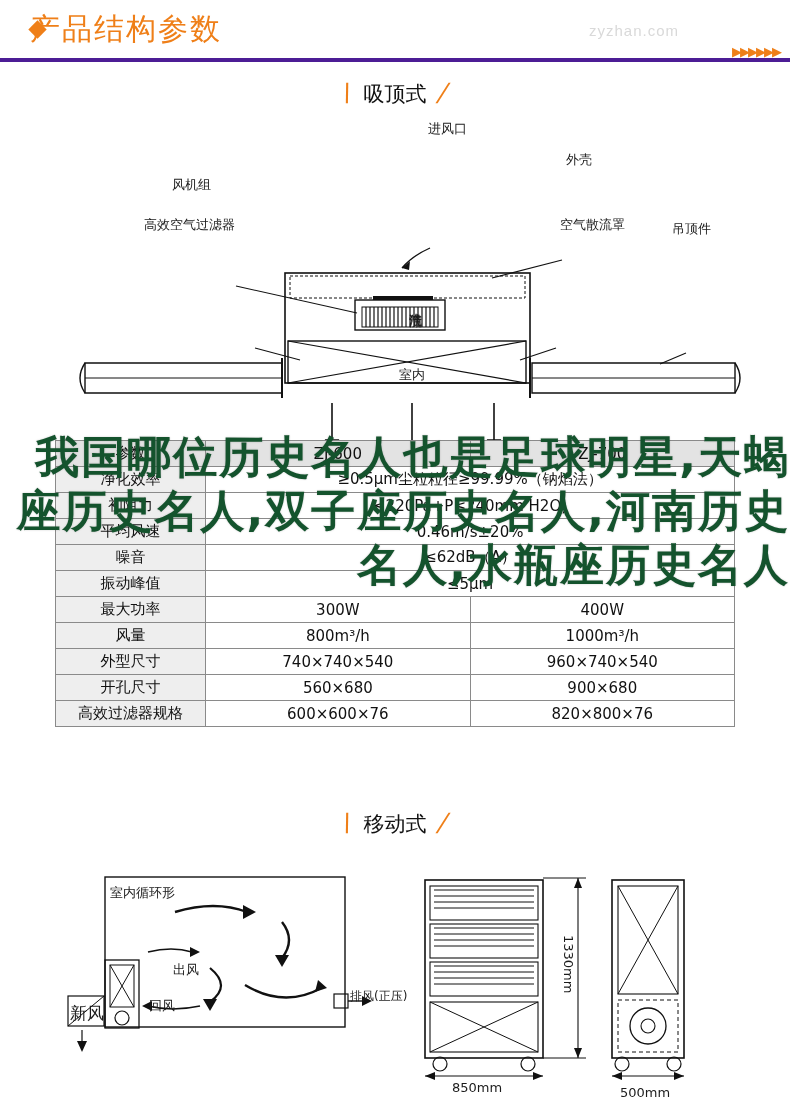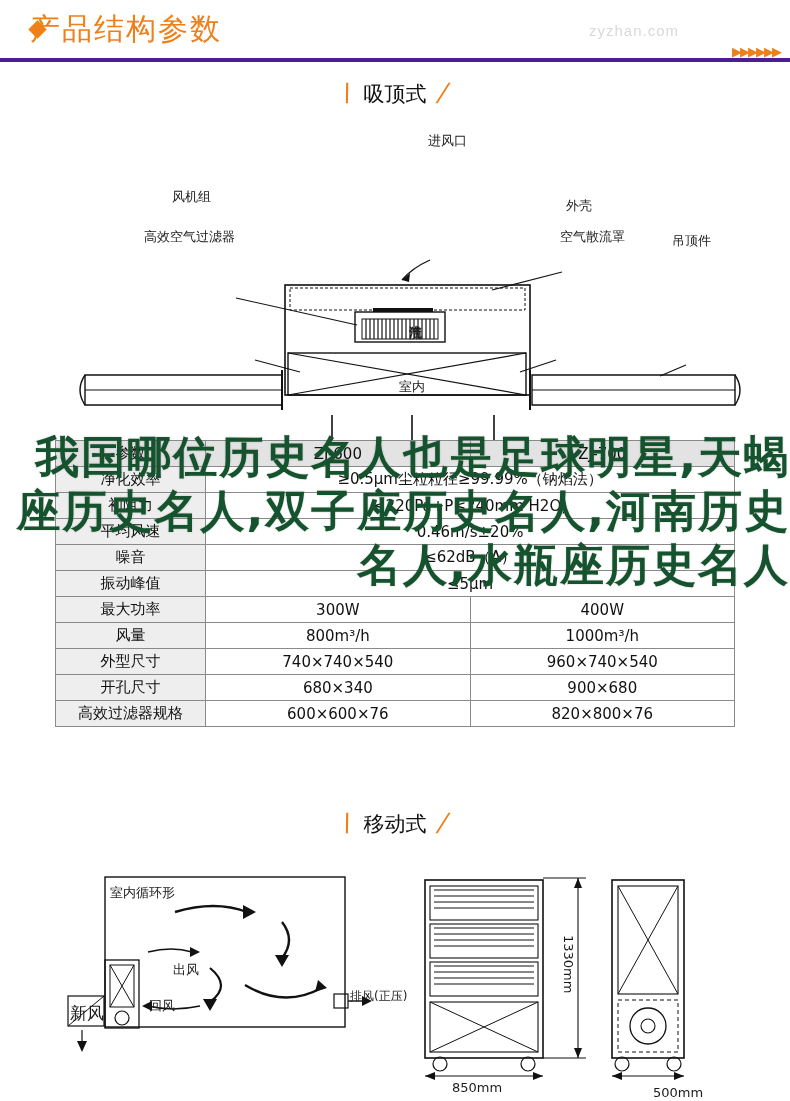--- a/index.html
+++ b/index.html
@@ -96,21 +96,21 @@
   <div class="diamond"></div>
   <div class="header-title">产品结构参数</div>
   <div class="watermark">zyzhan.com</div>
   <div class="arrows">▶▶▶▶▶▶</div>
 </div>
 
 <div class="sec-title" id="title-ceiling">
   <span class="sl">\</span><span>吸顶式</span><span class="sr">/</span>
 </div>
 
-<div style="position:absolute;left:0;top:120px;width:630px;height:300px;">
+<div style="position:absolute;left:0;top:108px;width:630px;height:300px;">
   <svg width="790" height="300" viewBox="0 0 790 300">
 
     <rect x="285" y="165" width="245" height="110" fill="none" stroke="#111" stroke-width="1.6"></rect>
 
     <rect x="290" y="168" width="235" height="22" fill="none" stroke="#111" stroke-width="1" stroke-dasharray="3,2"></rect>
 
     <rect x="355" y="192" width="90" height="30" fill="none" stroke="#111" stroke-width="1.4"></rect>
     <rect x="362" y="199" width="76" height="20" fill="none" stroke="#111" stroke-width="1"></rect>
 
     <g stroke="#111" stroke-width="1.2">
@@ -168,21 +168,21 @@
       <line x1="332" y1="295" x2="332" y2="335"></line>
         <path d="M326,332 l6,12 l6,-12 Z"></path>
       <line x1="412" y1="295" x2="412" y2="355"></line>
         <path d="M406,352 l6,12 l6,-12 Z"></path>
       <line x1="494" y1="295" x2="494" y2="335"></line>
         <path d="M488,332 l6,12 l6,-12 Z"></path>
     </g>
   </svg>
 
   <div class="lbl" style="left:428px;top:12px;">进风口</div>
-  <div class="lbl" style="left:566px;top:43px;margin-top:34px;">外壳</div>
+  <div class="lbl" style="left:566px;top:43px;">外壳</div>
   <div class="lbl" style="left:172px;top:68px;">风机组</div>
   <div class="lbl" style="left:144px;top:108px;">高效空气过滤器</div>
   <div class="lbl" style="left:560px;top:108px;">空气散流罩</div>
   <div class="lbl" style="left:672px;top:112px;">吊顶件</div>
   <div class="lblv" style="left:406px;top:195px;">洁净气流</div>
   <div class="lbl" style="left:399px;top:258px;">室内</div>
 </div>
 
 <table class="tbl">
   <tbody>
@@ -221,21 +221,21 @@
       <td class="v">800m³/h</td>
       <td class="v">1000m³/h</td>
     </tr>
     <tr>
       <td class="k">外型尺寸</td>
       <td class="v">740×740×540</td>
       <td class="v">960×740×540</td>
     </tr>
     <tr>
       <td class="k">开孔尺寸</td>
-      <td class="v">680×340</td>
+      <td class="v">560×680</td>
       <td class="v">900×680</td>
     </tr>
     <tr>
       <td class="k">高效过滤器规格</td>
       <td class="v">600×600×76</td>
       <td class="v">820×800×76</td>
     </tr>
   </tbody>
 </table>
 
@@ -330,14 +330,14 @@
     <line x1="543" y1="198" x2="586" y2="198" stroke="#111" stroke-width="1"></line>
   </svg>
 
   <div class="lbl" style="left:110px;top:24px;">室内循环形</div>
   <div class="lbl" style="left:173px;top:101px;">出风</div>
   <div class="lbl" style="left:149px;top:137px;">回风</div>
   <div class="lbl" style="left:70px;top:142px;font-size:17px;">新风</div>
   <div class="lbl" style="left:350px;top:128px;font-size:12px;">排风(正压)</div>
   <div class="lblv" style="left:561px;top:75px;">1330mm</div>
   <div class="lbl" style="left:452px;top:220px;">850mm</div>
-  <div class="lbl" style="left:620px;top:225px;margin-left:33px;">500mm</div>
+  <div class="lbl" style="left:620px;top:225px;">500mm</div>
 </div>
 
 </body></html>

